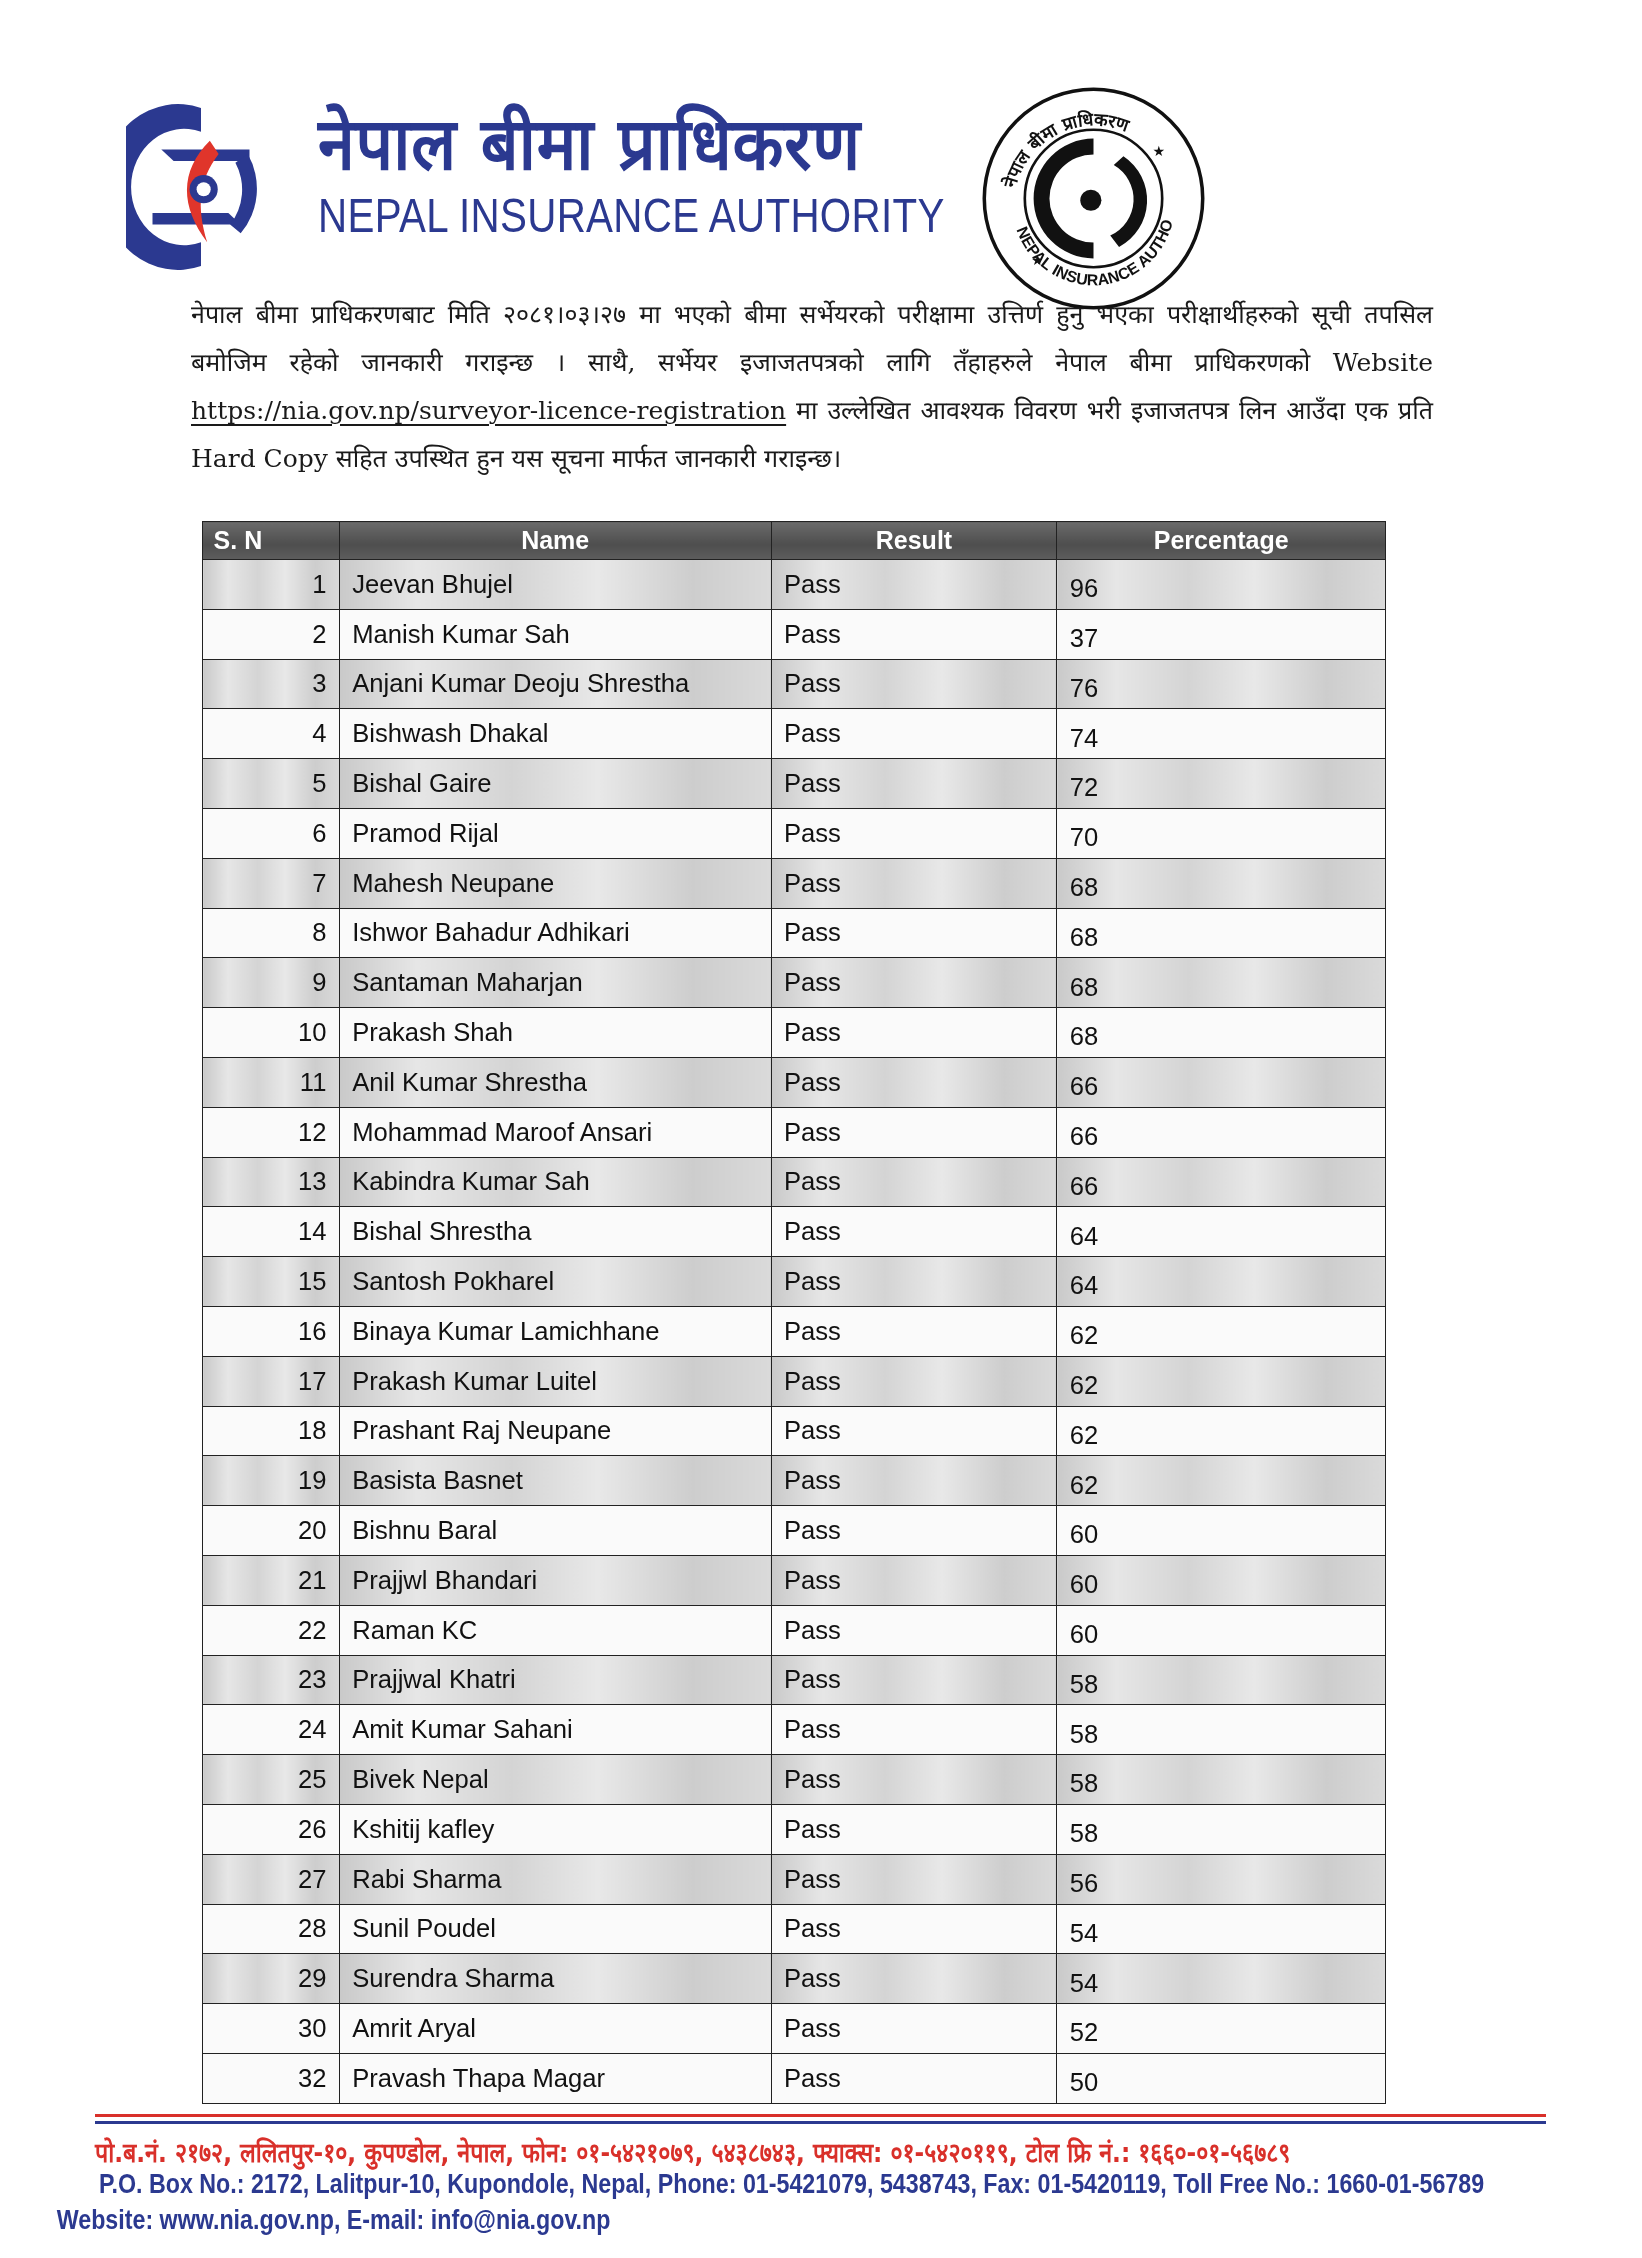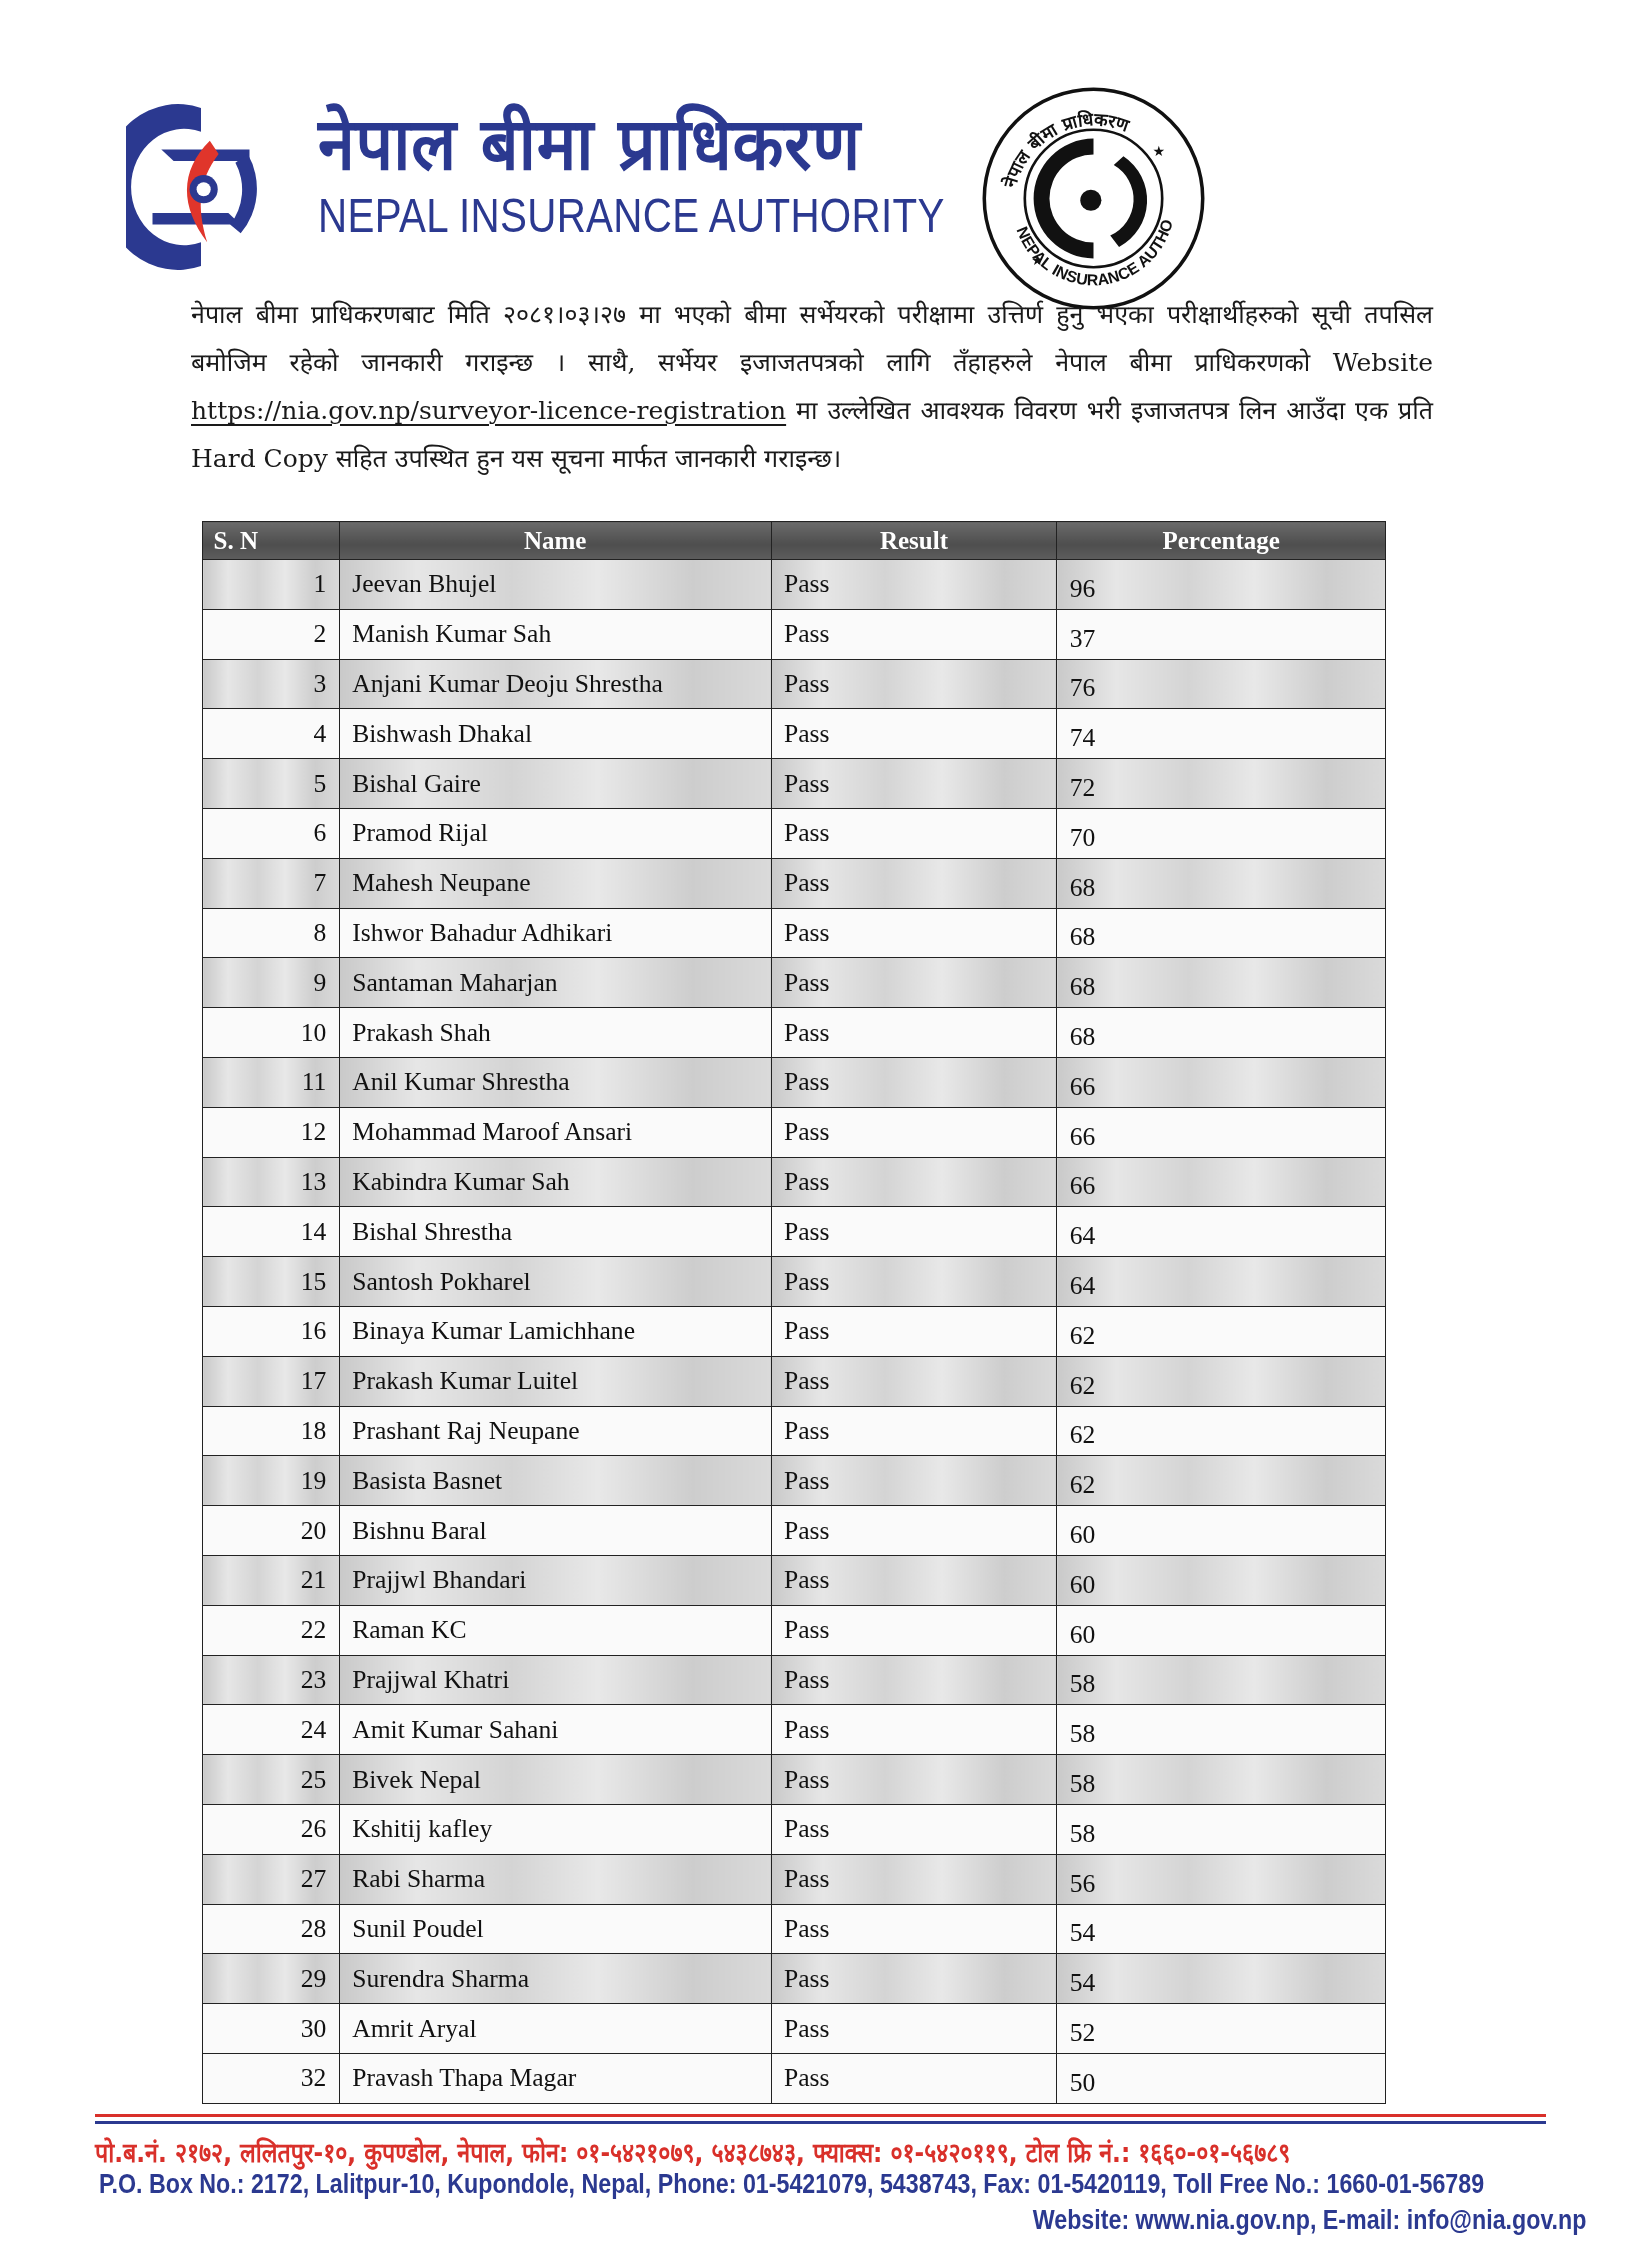--- a/index.html
+++ b/index.html
@@ -17,40 +17,40 @@
   .stamp { position:absolute; left:978px; top:84px; width:231px; height:229px; }
 
   
   .notice { position:absolute; left:191px; top:291px; width:1242px;
             font-family:"DejaVu Serif", "Liberation Serif", serif; font-size:25px; line-height:48px;
             text-align:justify; color:#1a1a1a; }
   .notice .link { text-decoration:underline; text-decoration-thickness:1.8px; text-underline-offset:5.3px; color:#1a1a1a; }
 
   
   .tbl { position:absolute; left:202px; top:521px; width:1184px; border-collapse:collapse;
-         font-family:Liberation Serif, serif; }
+         font-family:Liberation Sans, sans-serif; }
   .tbl th { background:linear-gradient(#6a6a6a,#4e4e4e 60%,#5d5d5d); color:#fff; font-weight:bold;
             font-size:25px; height:37px; border:1.3px solid #222; padding:0 10.6px; }
   .tbl td { height:40px; border:1.3px solid #222; font-size:25.6px; padding:0 12.4px; color:#111; }
   .tbl tr.odd td { background:linear-gradient(90deg,#c9c9c9,#e6e6e6 18%,#d4d4d4 40%,#e8e8e8 60%,#cdcdcd 82%,#dadada); }
   .tbl tr.even td { background:#fafafa; }
   .tbl td.sn { text-align:right; width:111px; }
   .tbl td.name { text-align:left; width:406px; }
   .tbl td.result { text-align:left; width:260px; }
   .tbl td.pct { text-align:left; padding-top:8.8px; }
   .tbl th.sn { text-align:left; width:111px; }
 
   
   .rule-red { position:absolute; left:95px; top:2114px; width:1451px; height:2.6px; background:#d9302a; }
   .rule-blue { position:absolute; left:95px; top:2121px; width:1451px; height:2.6px; background:#2b3990; }
   .foot-np { position:absolute; left:95px; top:2133px; width:1500px; font-family:"DejaVu Sans", sans-serif;
              font-size:27px; color:#d9302a; white-space:nowrap; transform:scaleX(0.86); transform-origin:left top; font-weight:bold; }
   .foot-en { position:absolute; left:99px; top:2168px; width:1500px; font-family:"Liberation Sans", sans-serif;
              font-size:28px; color:#2b3990; white-space:nowrap; font-weight:bold; transform:scaleX(0.83); transform-origin:left top; }
-  .foot-web { position:absolute; left:0; top:2204px; width:1643px; text-align:right; font-family:"Liberation Sans", sans-serif;
+  .foot-web { position:absolute; left:0; top:2204px; width:1643px; text-align:left; font-family:"Liberation Sans", sans-serif;
               font-size:28px; color:#2b3990; font-weight:bold; }
   .foot-web span { display:inline-block; transform:scaleX(0.83); }
 </style>
 </head>
 <body>
 
 <svg class="logo" viewBox="0 0 170 195">
   <path d="M85 8 A86 94 0 1 0 85 187 L85 160 A60 66 0 1 1 85 35 Z" fill="#2b3990"></path>
   <path d="M40 55 L140 55 L140 68 L54 68 Z" fill="#2b3990"></path>
   <path d="M30 140 L130 140 L116 127 L30 127 Z" fill="#2b3990"></path>

